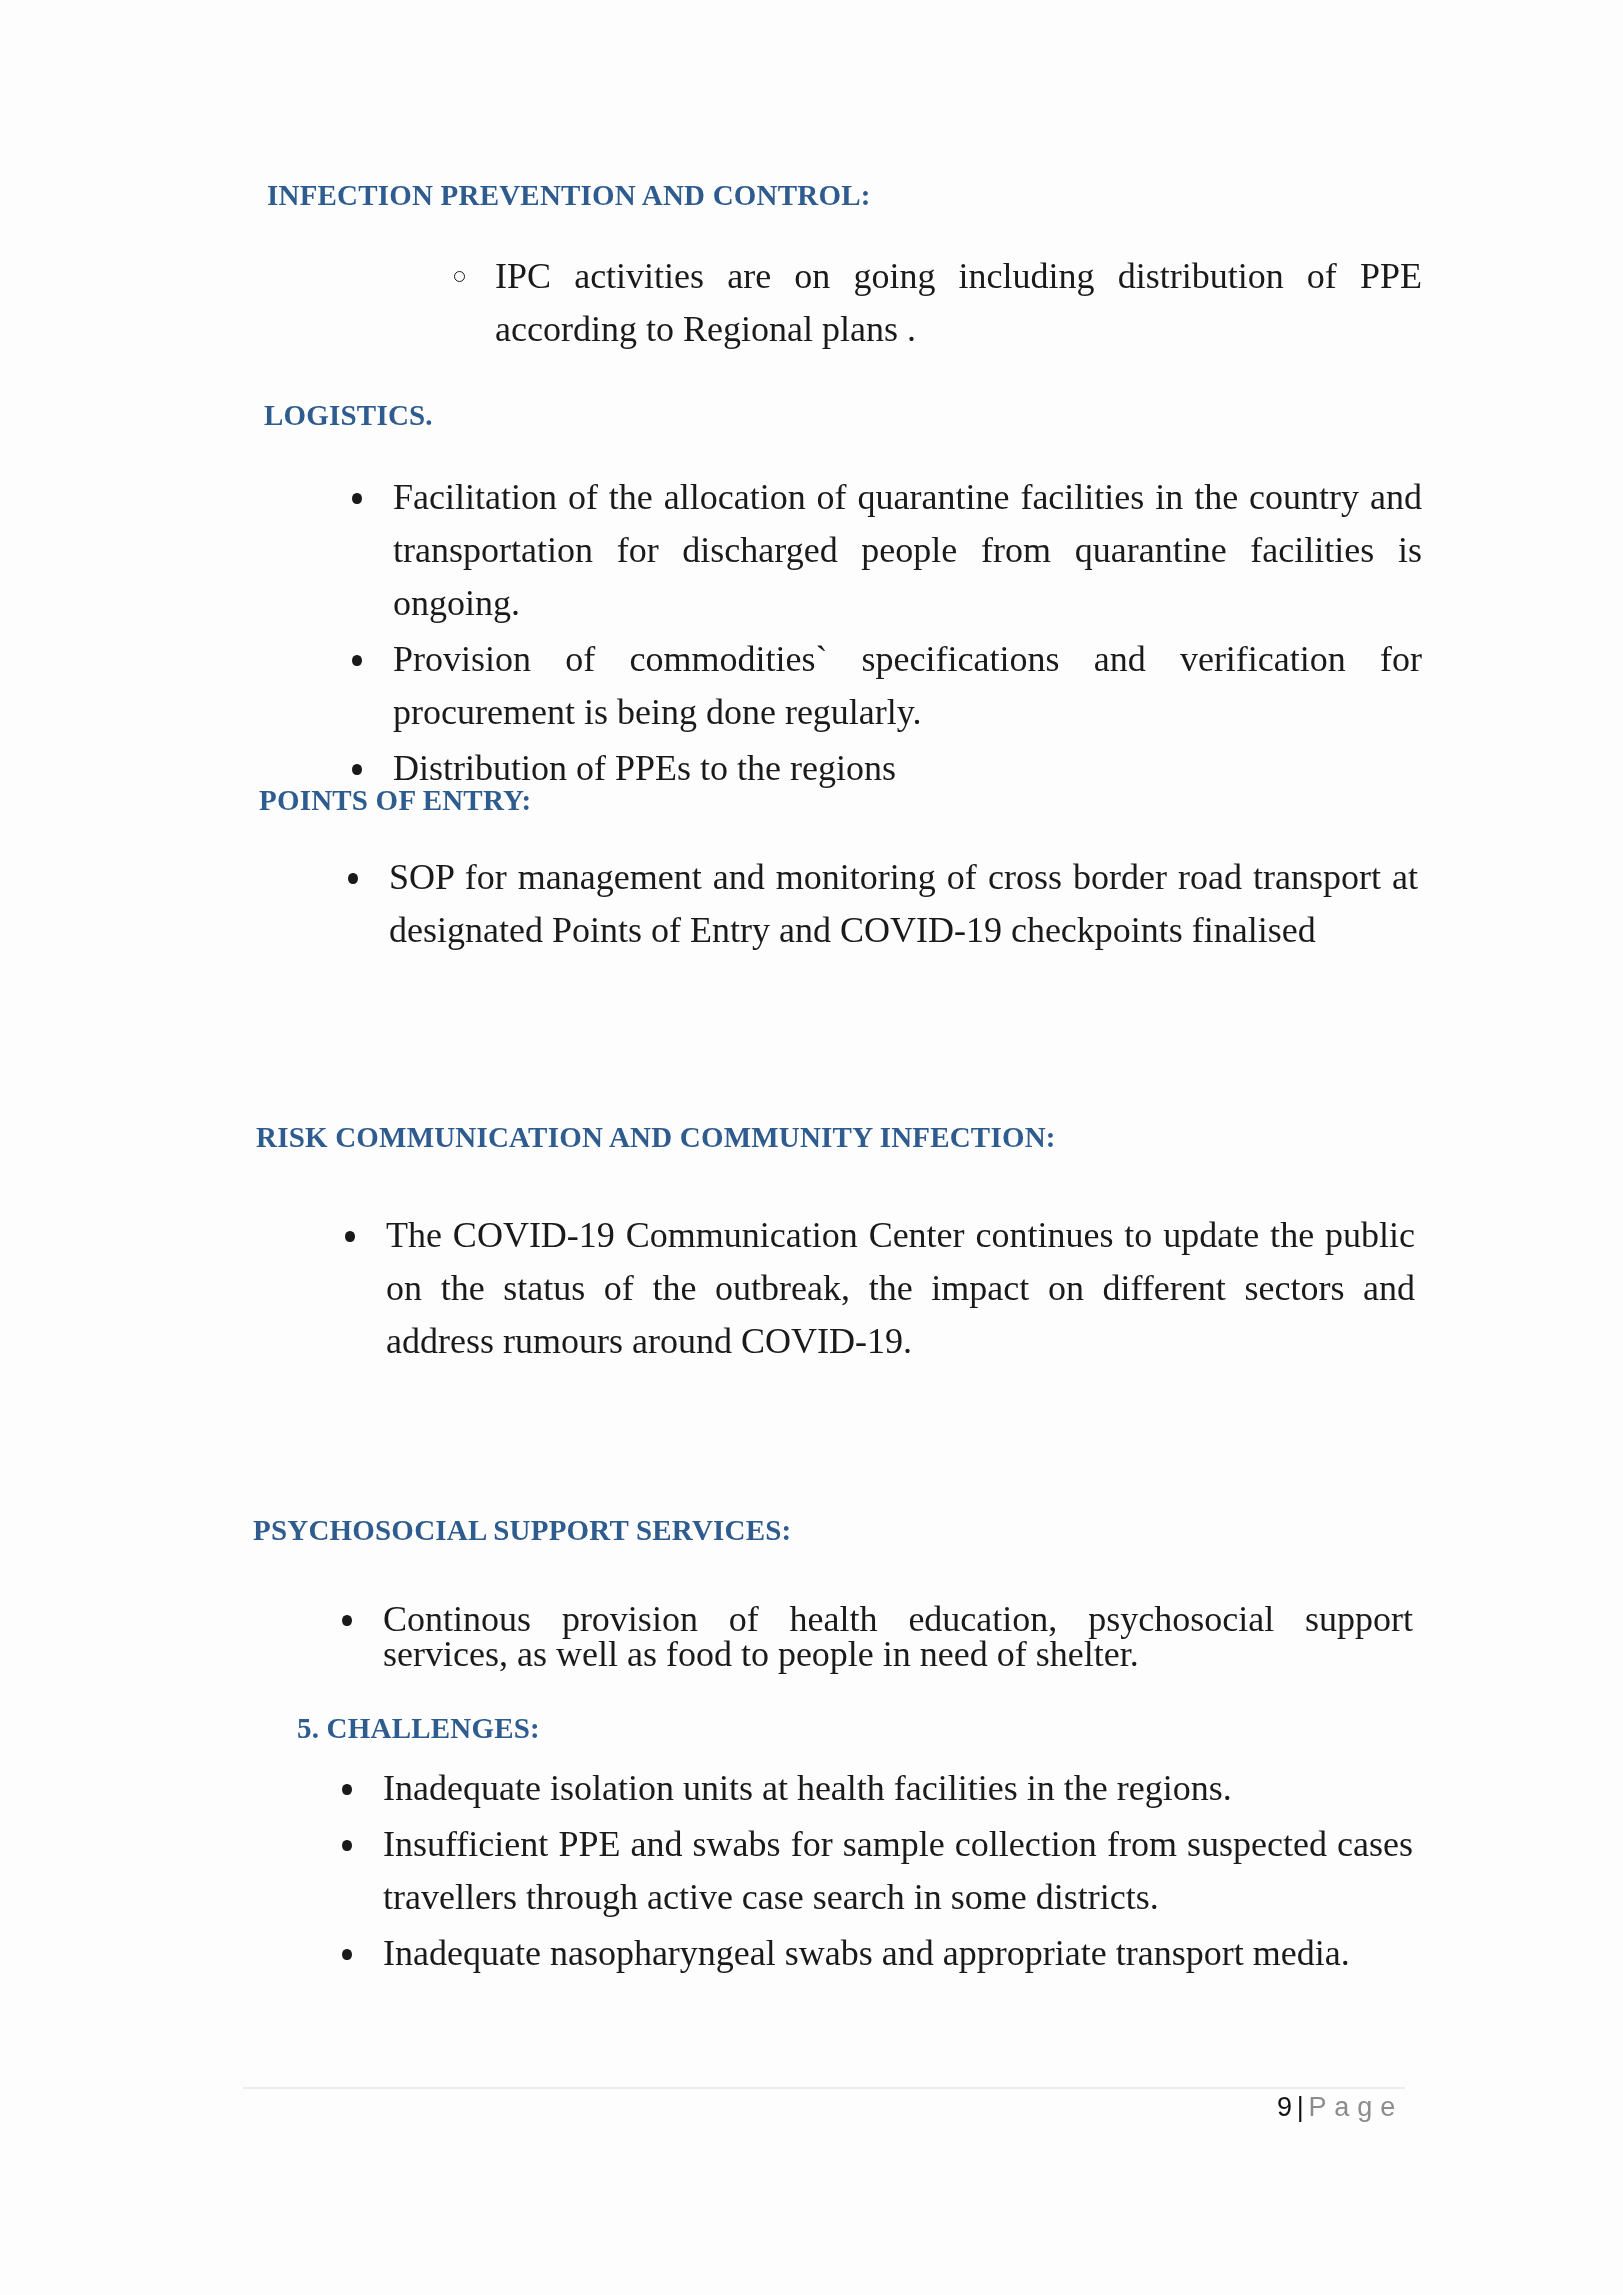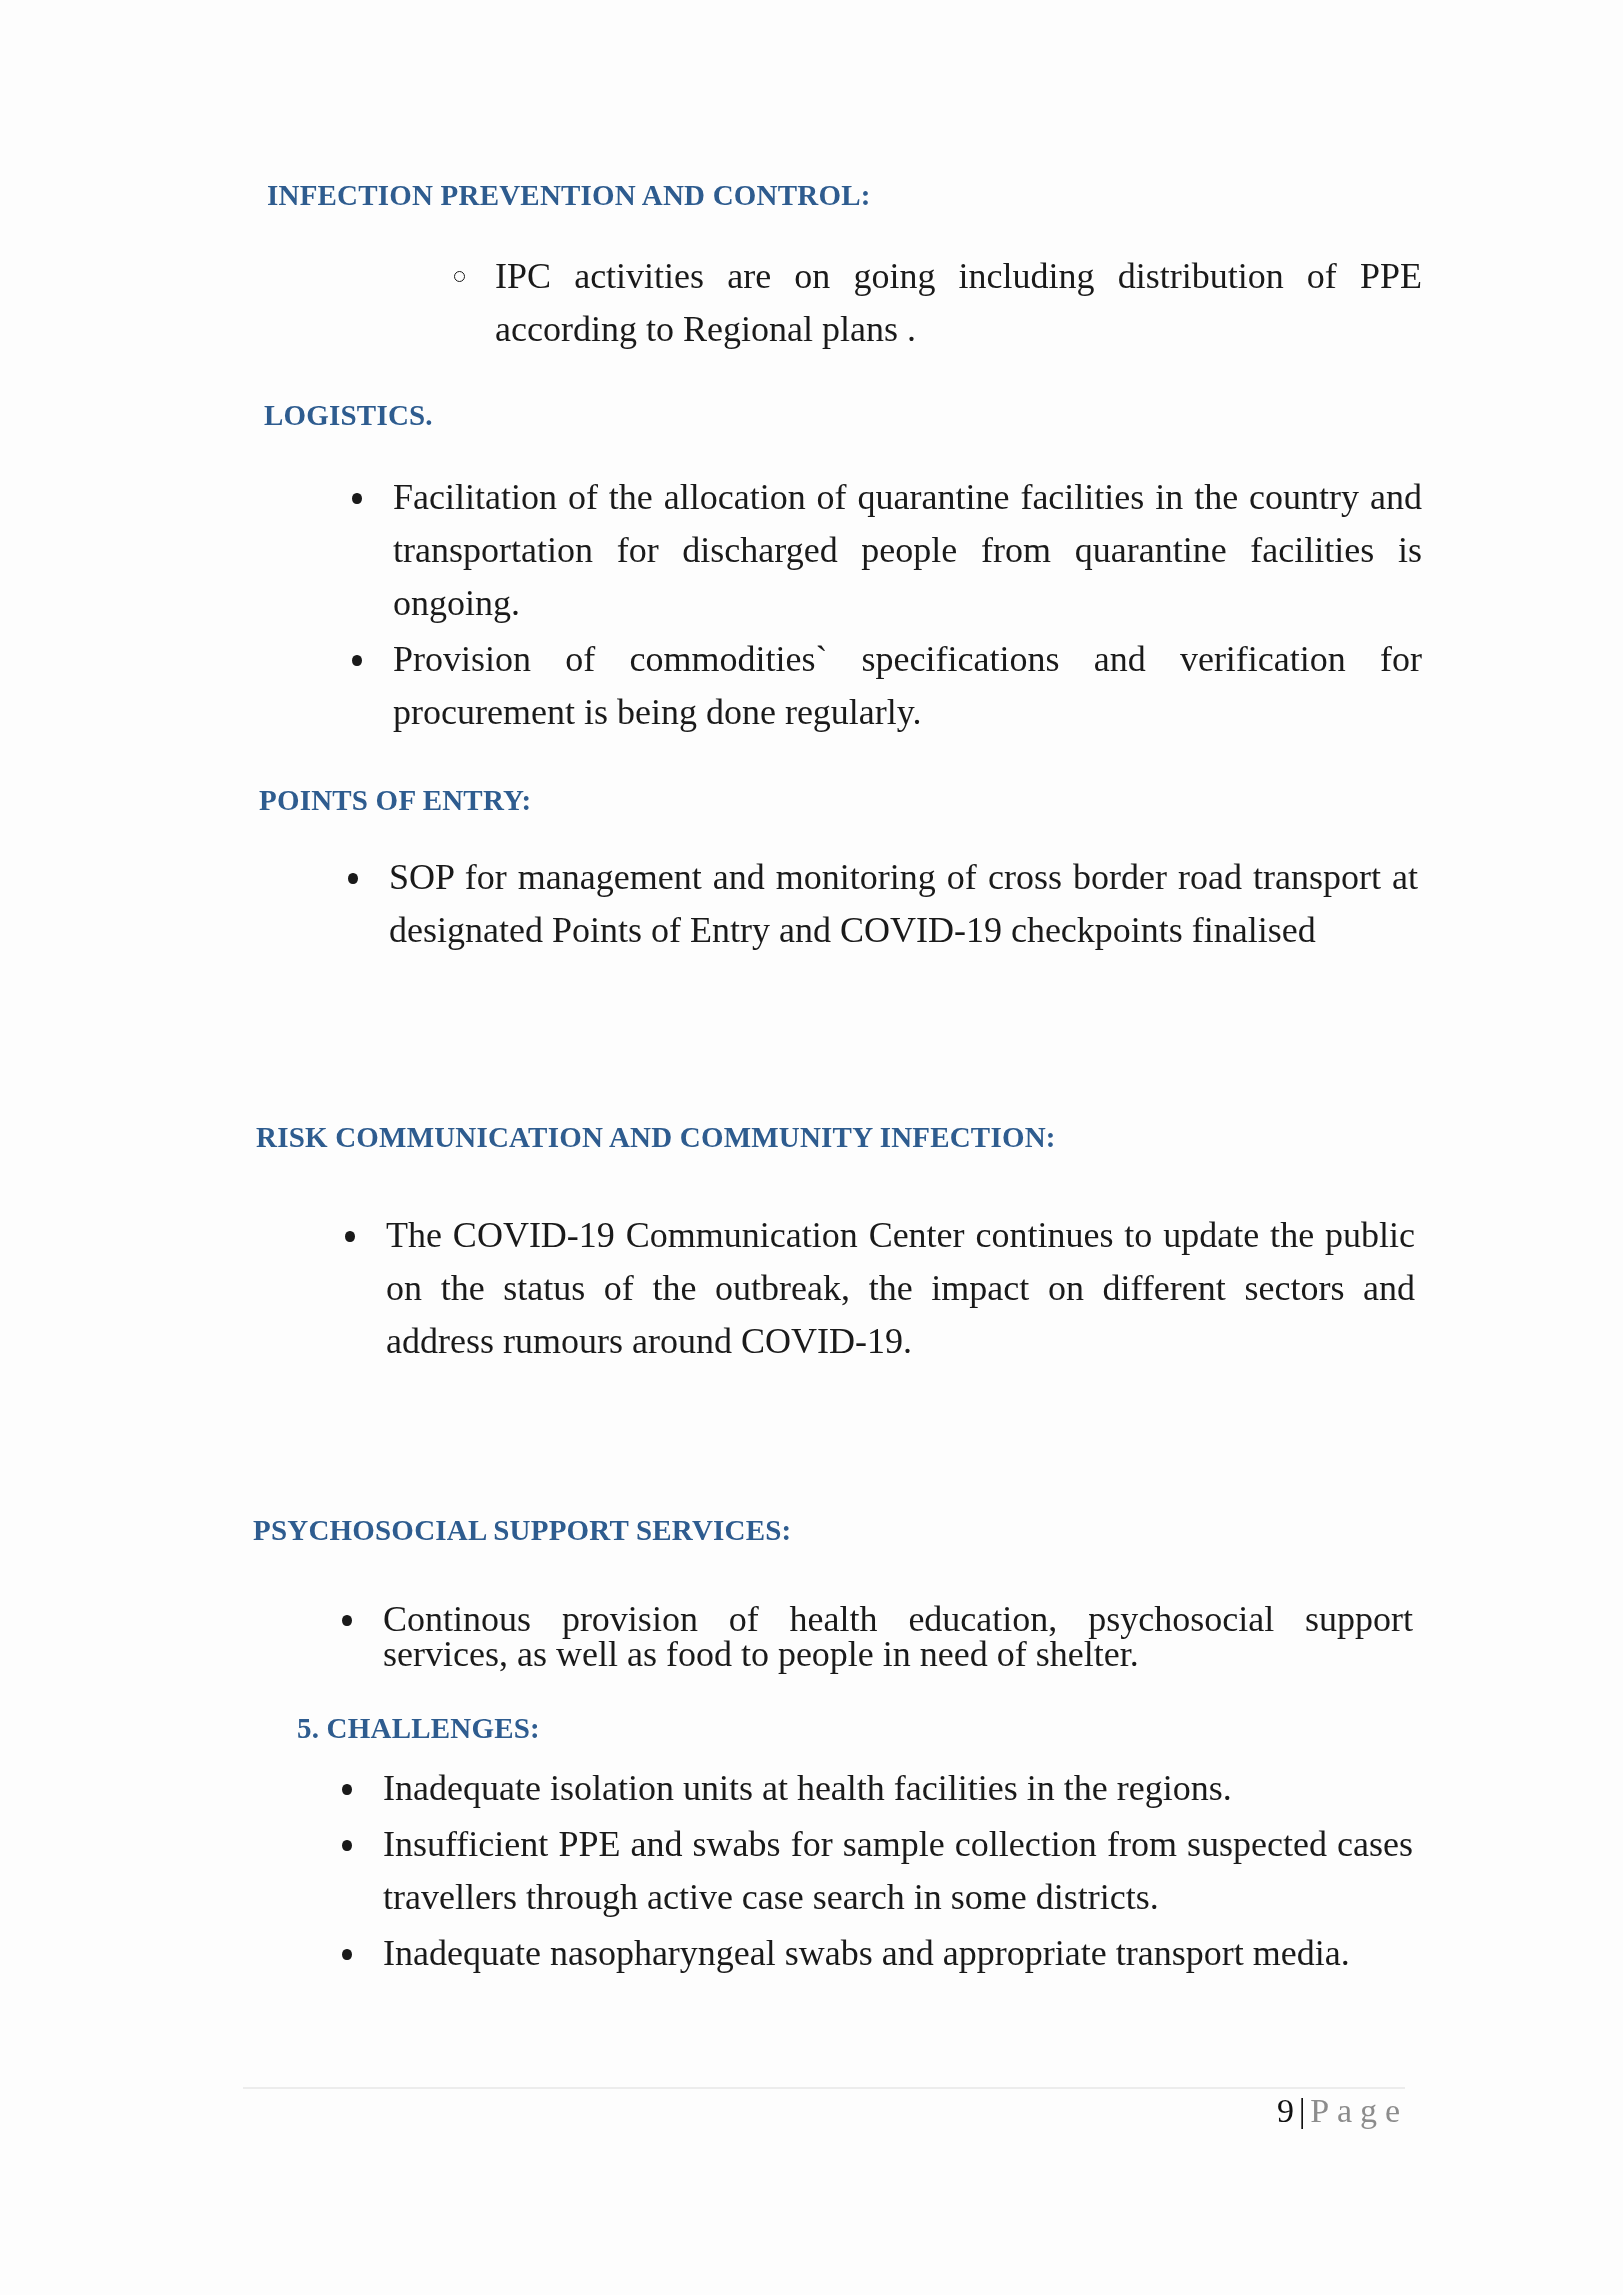--- a/index.html
+++ b/index.html
@@ -34,22 +34,22 @@
     width: 11px; height: 11px; background: transparent;
     border: 1.6px solid #1a1a1a; box-sizing: border-box; top: 21px;
   }
   .gap { margin-top: 3.1px; }
   .footer-rule {
     position: absolute; left: 243px; top: 2087px; width: 1162px; height: 1.6px;
     background: #ececec;
   }
   .footer {
     position: absolute; left: 1277px; top: 2092px;
-    font-family: Liberation Serif, serif;
-    font-size: 34px; white-space: nowrap;
+    font-family: Liberation Sans, sans-serif;
+    font-size: 27px; white-space: nowrap;
   }
   .footer .num { color: #111; }
   .footer .sep { color: #111; margin: 0 4.7px; }
   .footer .lbl { color: #8c8c8c; letter-spacing: 7.9px; }
 </style>
 </head>
 <body>
 
 <div class="page">
 
@@ -63,20 +63,24 @@
 
   <h2 class="heading" style="left:264px; top:399px;">LOGISTICS.</h2>
   <ul class="list" style="left:346px; top:471px; width:1076px;">
     <li class="item">
       <span class="bullet"></span>
       <span>Facilitation of the allocation of quarantine facilities in the country and transportation for discharged people from quarantine facilities is ongoing.</span>
     </li>
     <li class="item gap">
       <span class="bullet"></span>
       <span>Provision of commodities` specifications and verification for procurement is being done regularly.</span>
+    </li>
+    <li class="item gap">
+      <span class="bullet"></span>
+      <span>Distribution of PPEs to the regions</span>
     </li>
   </ul>
 
   <h2 class="heading" style="left:259px; top:784px;">POINTS OF ENTRY:</h2>
   <ul class="list" style="left:342px; top:848px; width:1076px;">
     <li class="item gap">
       <span class="bullet"></span>
       <span>SOP for management and monitoring  of  cross border road transport at designated Points of Entry  and COVID-19 checkpoints finalised</span>
     </li>
   </ul>

